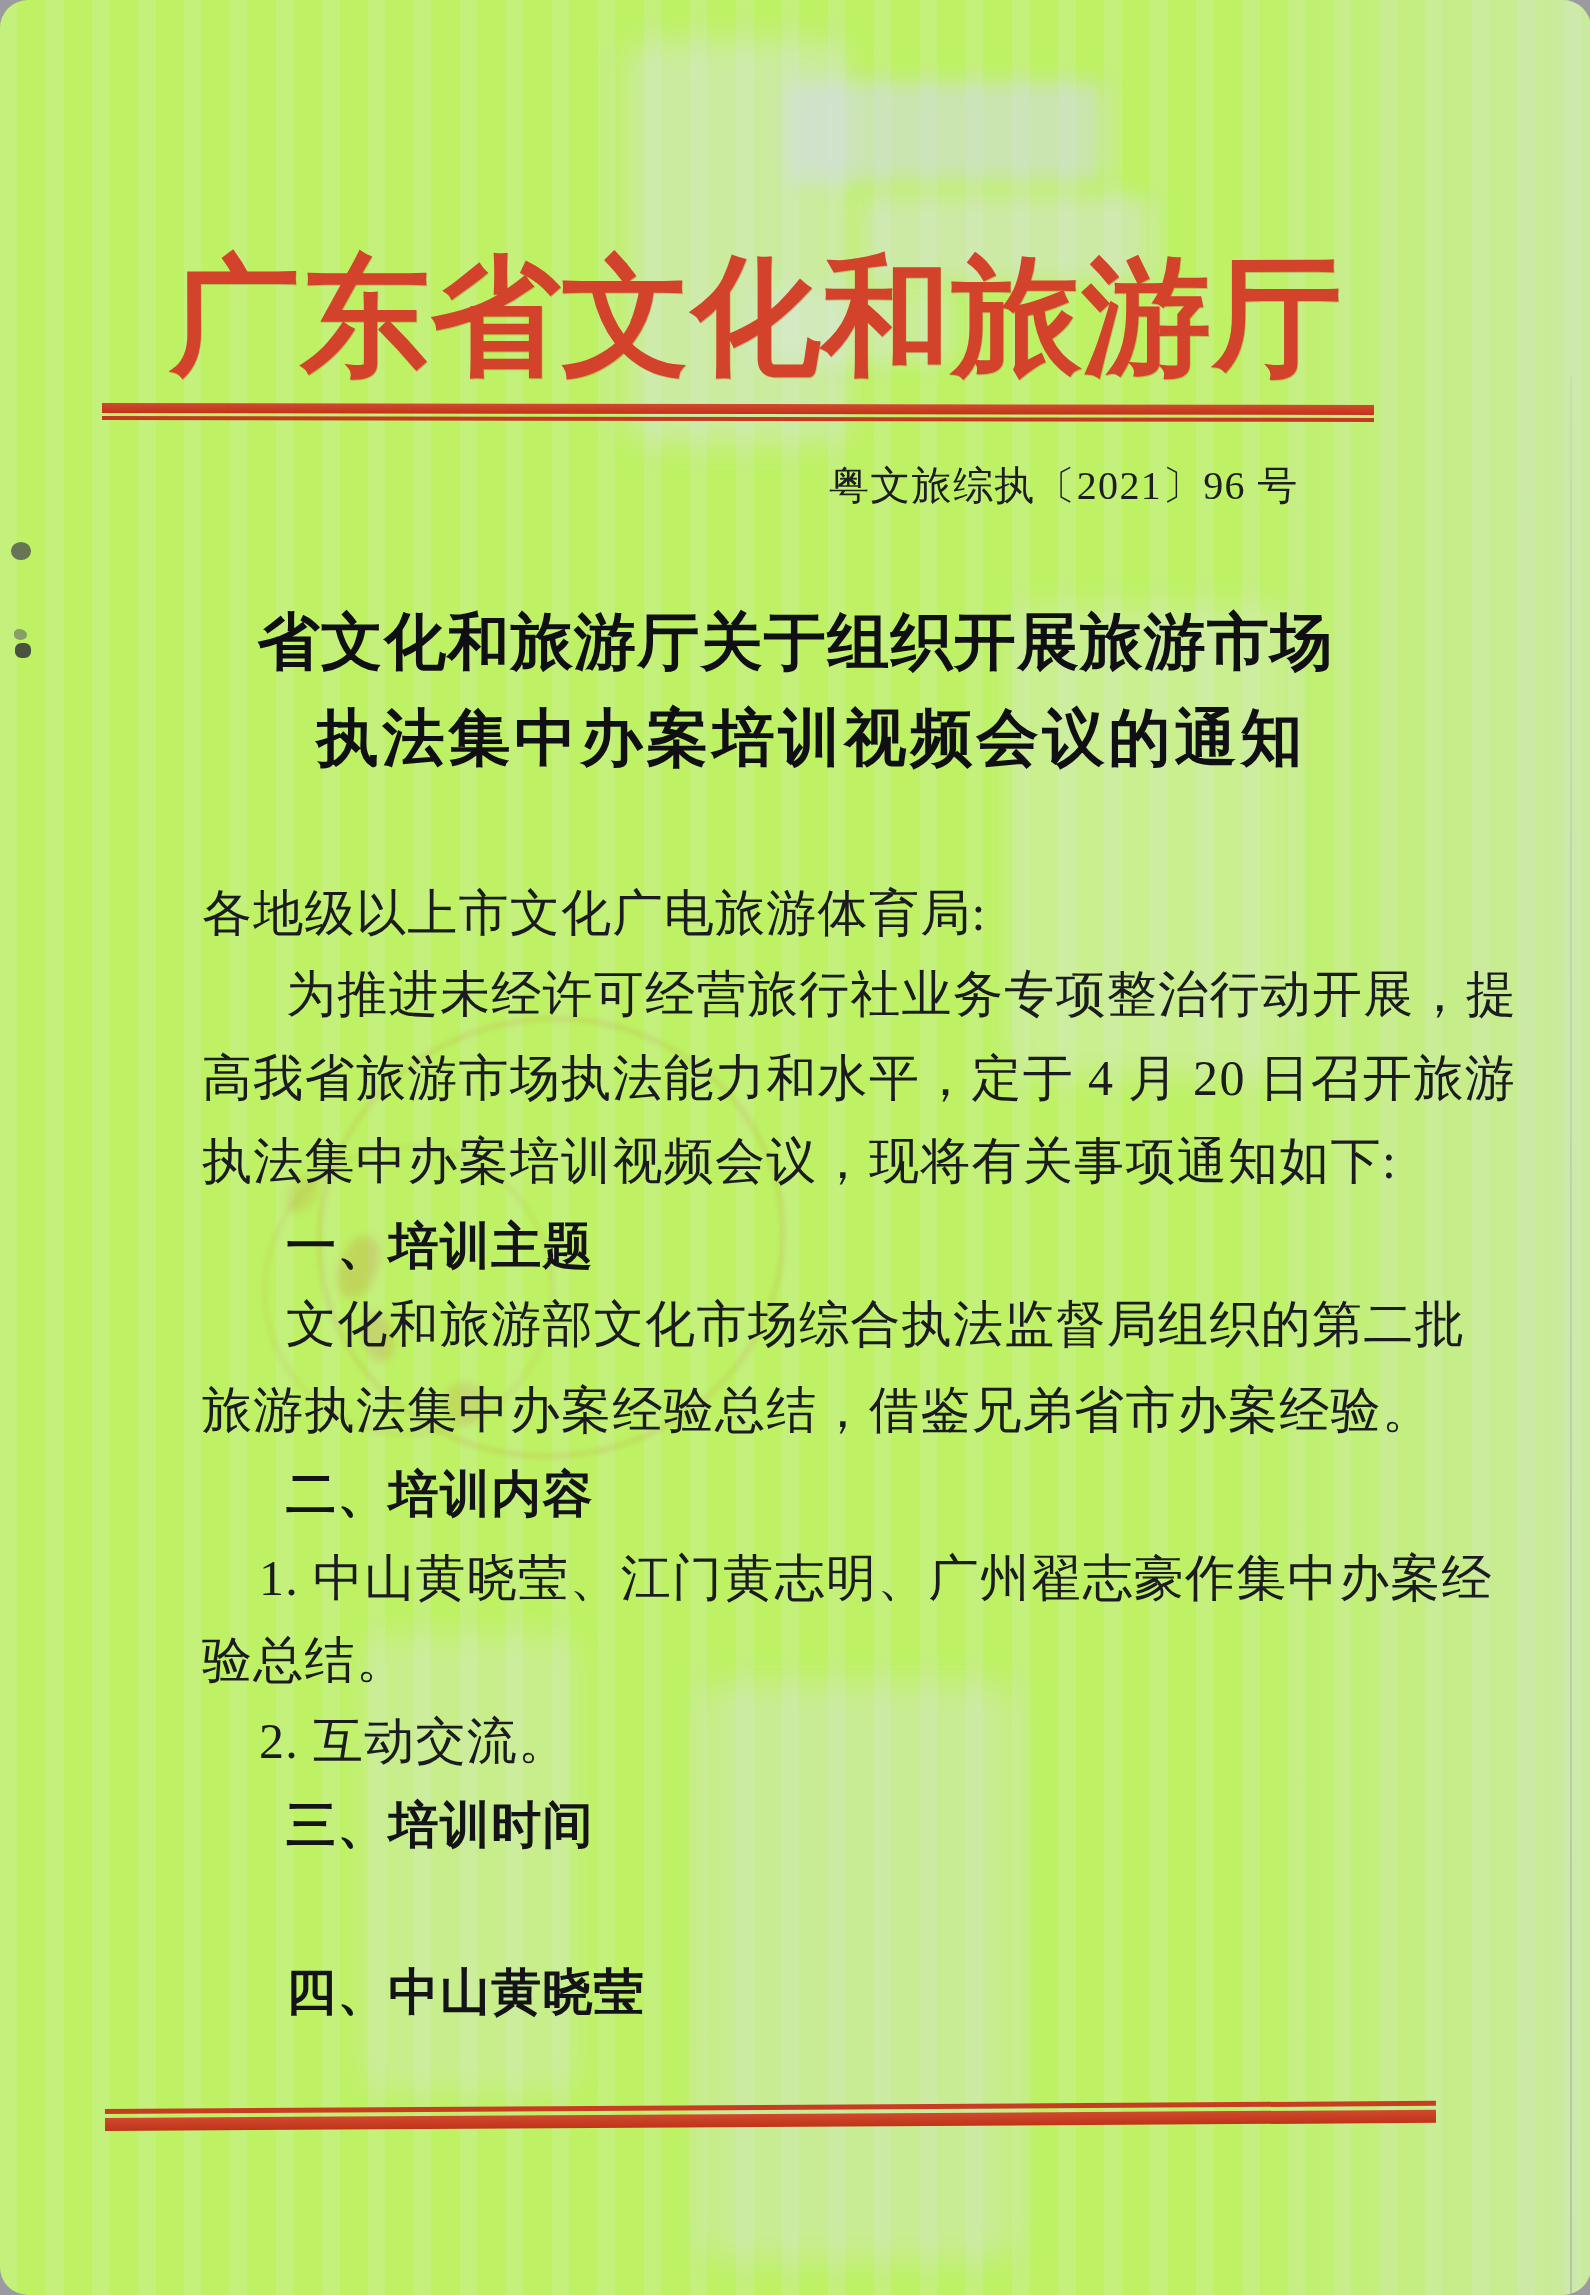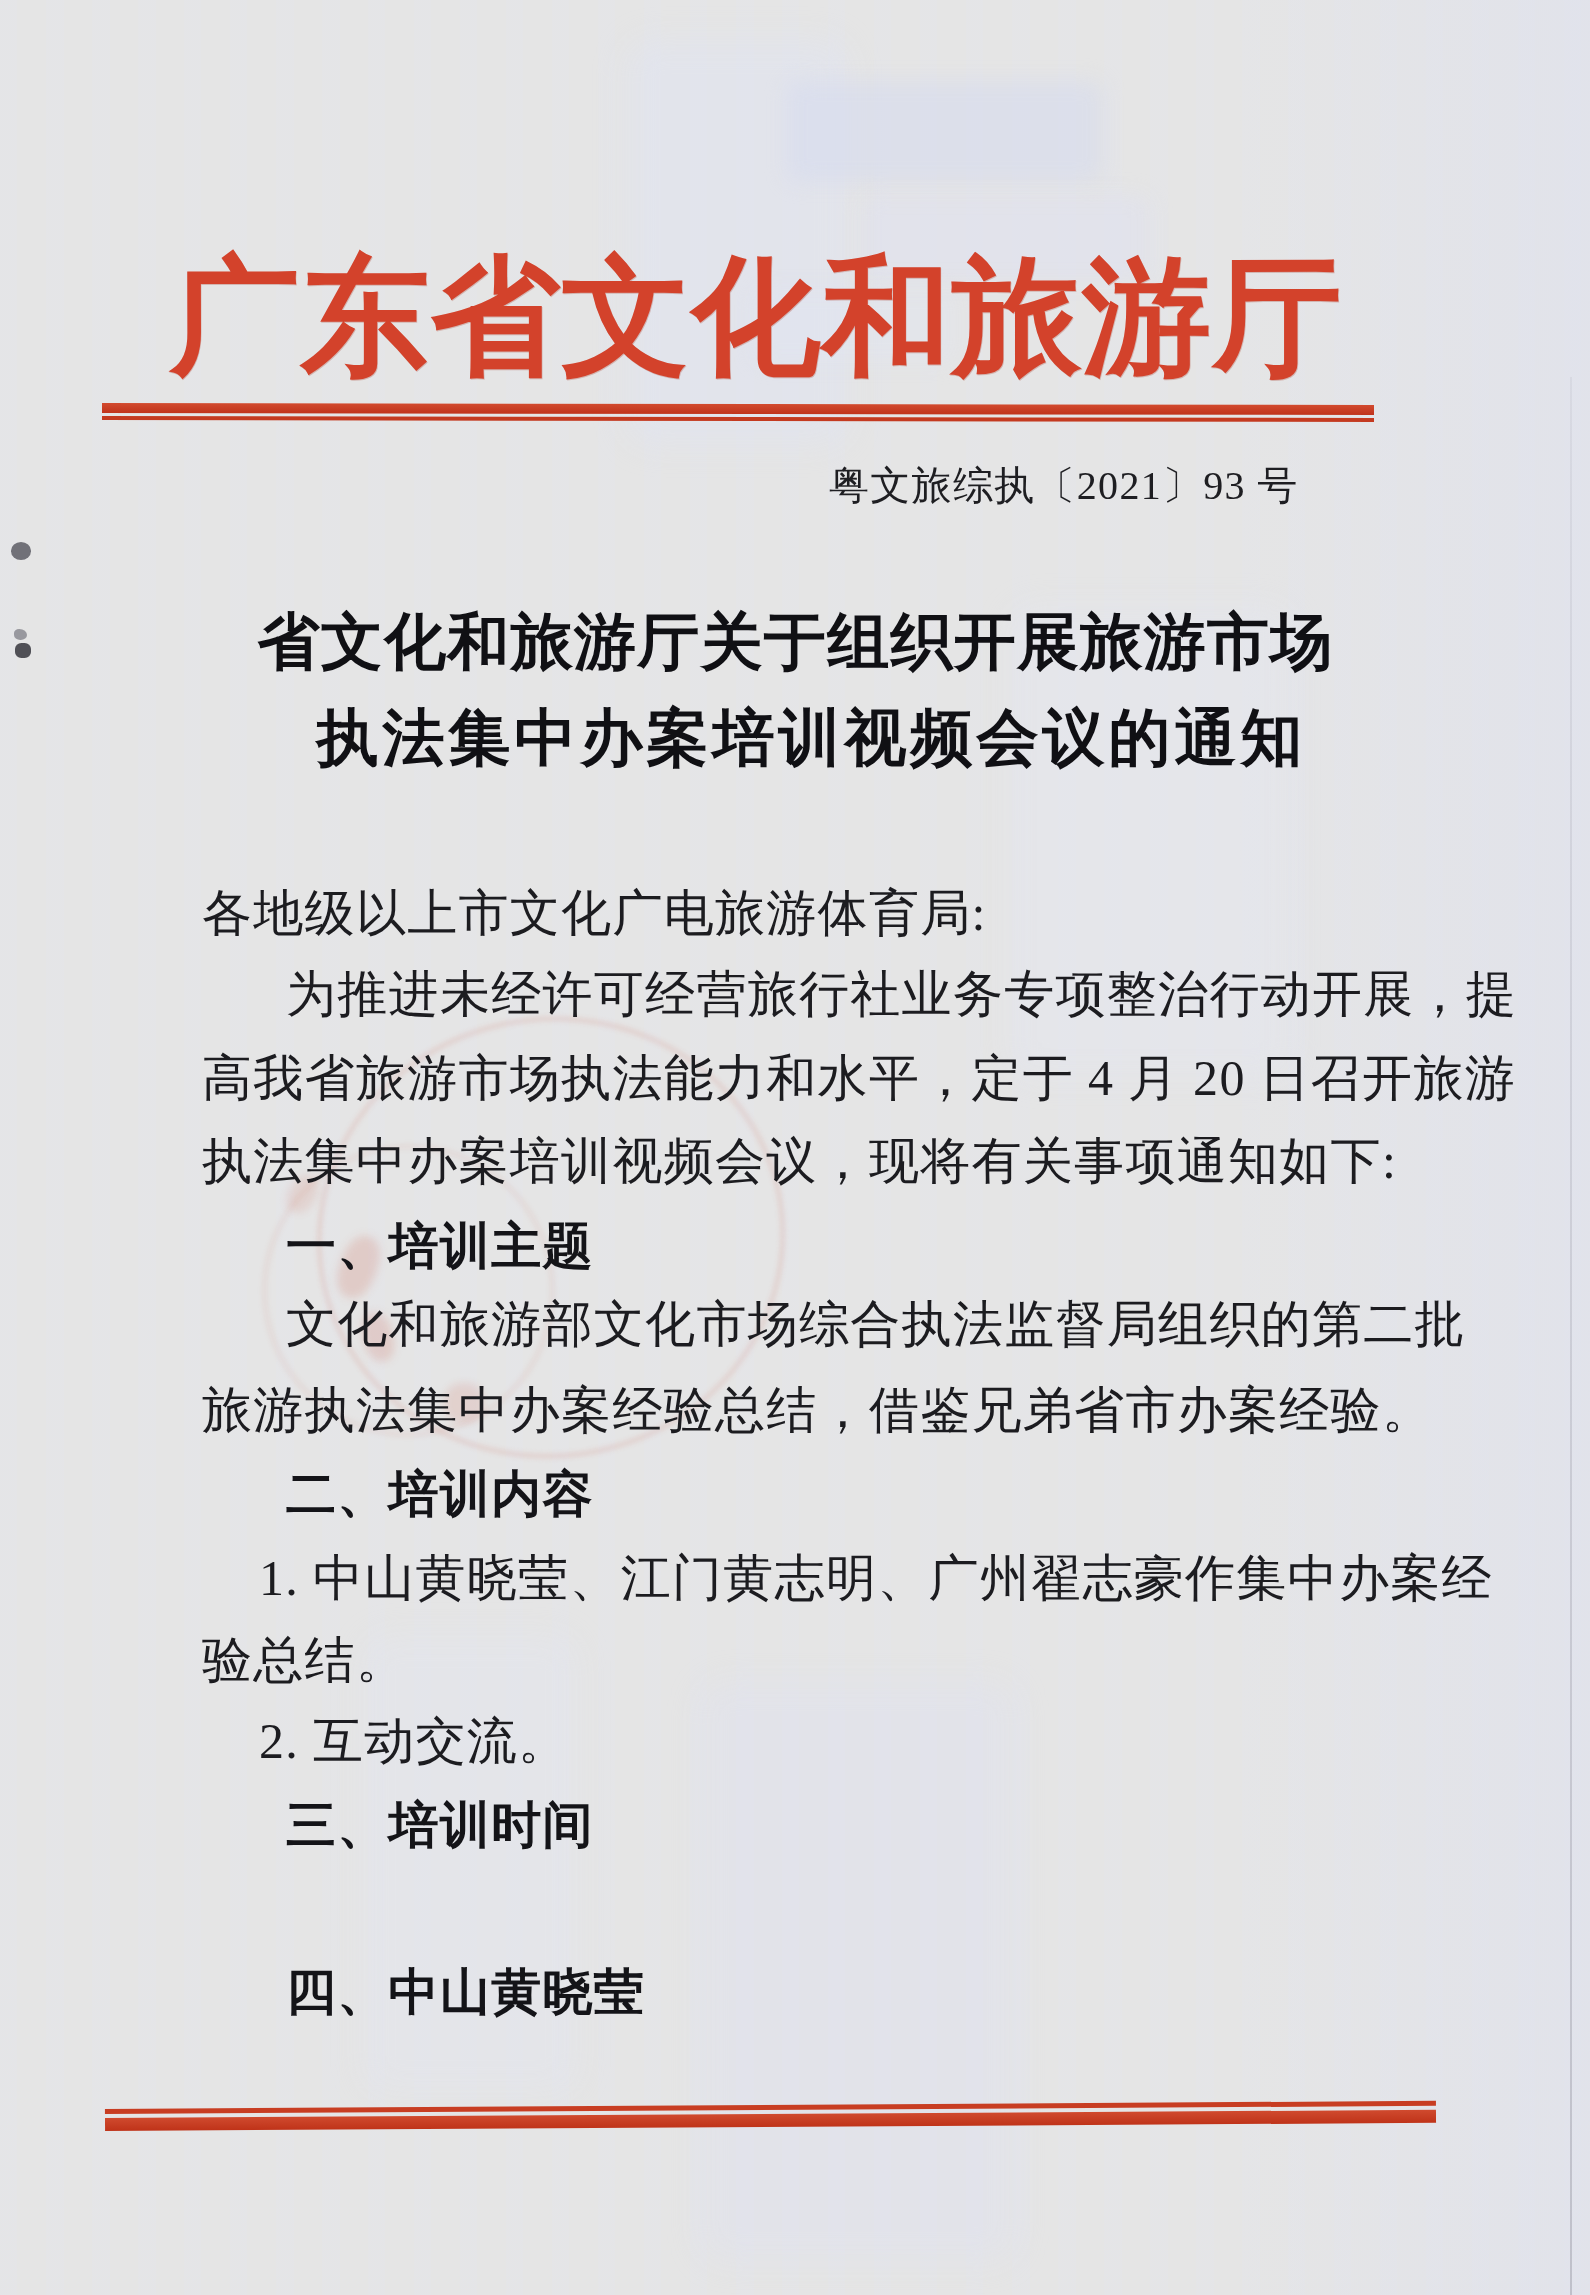--- a/index.html
+++ b/index.html
@@ -1,22 +1,23 @@
 <!DOCTYPE html>
 <html style="font-size:10.8px"><head>
 <meta charset="utf-8">
 <style>
   html,body{margin:0;padding:0;background:#9a9aa0;}
   .page{
     position:relative;
     width:1591px;height:2295px;
     margin:0 auto;
-    background:#e5e5e5;
+    background:#bef264;
     overflow:hidden;
     font-family:"Liberation Serif","DejaVu Serif",serif;
+    border-radius:28px;
   }
   
   .streaks{
     position:absolute;inset:0;
     background:repeating-linear-gradient(90deg,
       rgba(226,229,243,0.16) 0px, rgba(226,229,243,0.16) 17.5px,
       rgba(255,255,255,0) 17.5px, rgba(255,255,255,0) 46px);
     pointer-events:none;
   }
   .band{position:absolute;pointer-events:none;filter:blur(15px);border-radius:27px;}
@@ -103,21 +104,21 @@
   <div class="dust d3"></div>
 
   <div class="masthead">广东省文化和旅游厅</div>
 
   <div class="rule-top">
     <div class="thick"></div>
     <div class="gap"></div>
     <div class="thin"></div>
   </div>
 
-  <div class="doc-number">粤文旅综执〔2021〕93 号</div>
+  <div class="doc-number">粤文旅综执〔2021〕96 号</div>
 
   <div class="doc-title t1">省文化和旅游厅关于组织开展旅游市场</div>
   <div class="doc-title t2">执法集中办案培训视频会议的通知</div>
 
   <div class="stamp s1"></div>
   <div class="stamp s2"></div>
   <div class="blob bl1"></div>
   <div class="blob bl2"></div>
   <div class="blob bl3"></div>
   <div class="blob bl4"></div>

